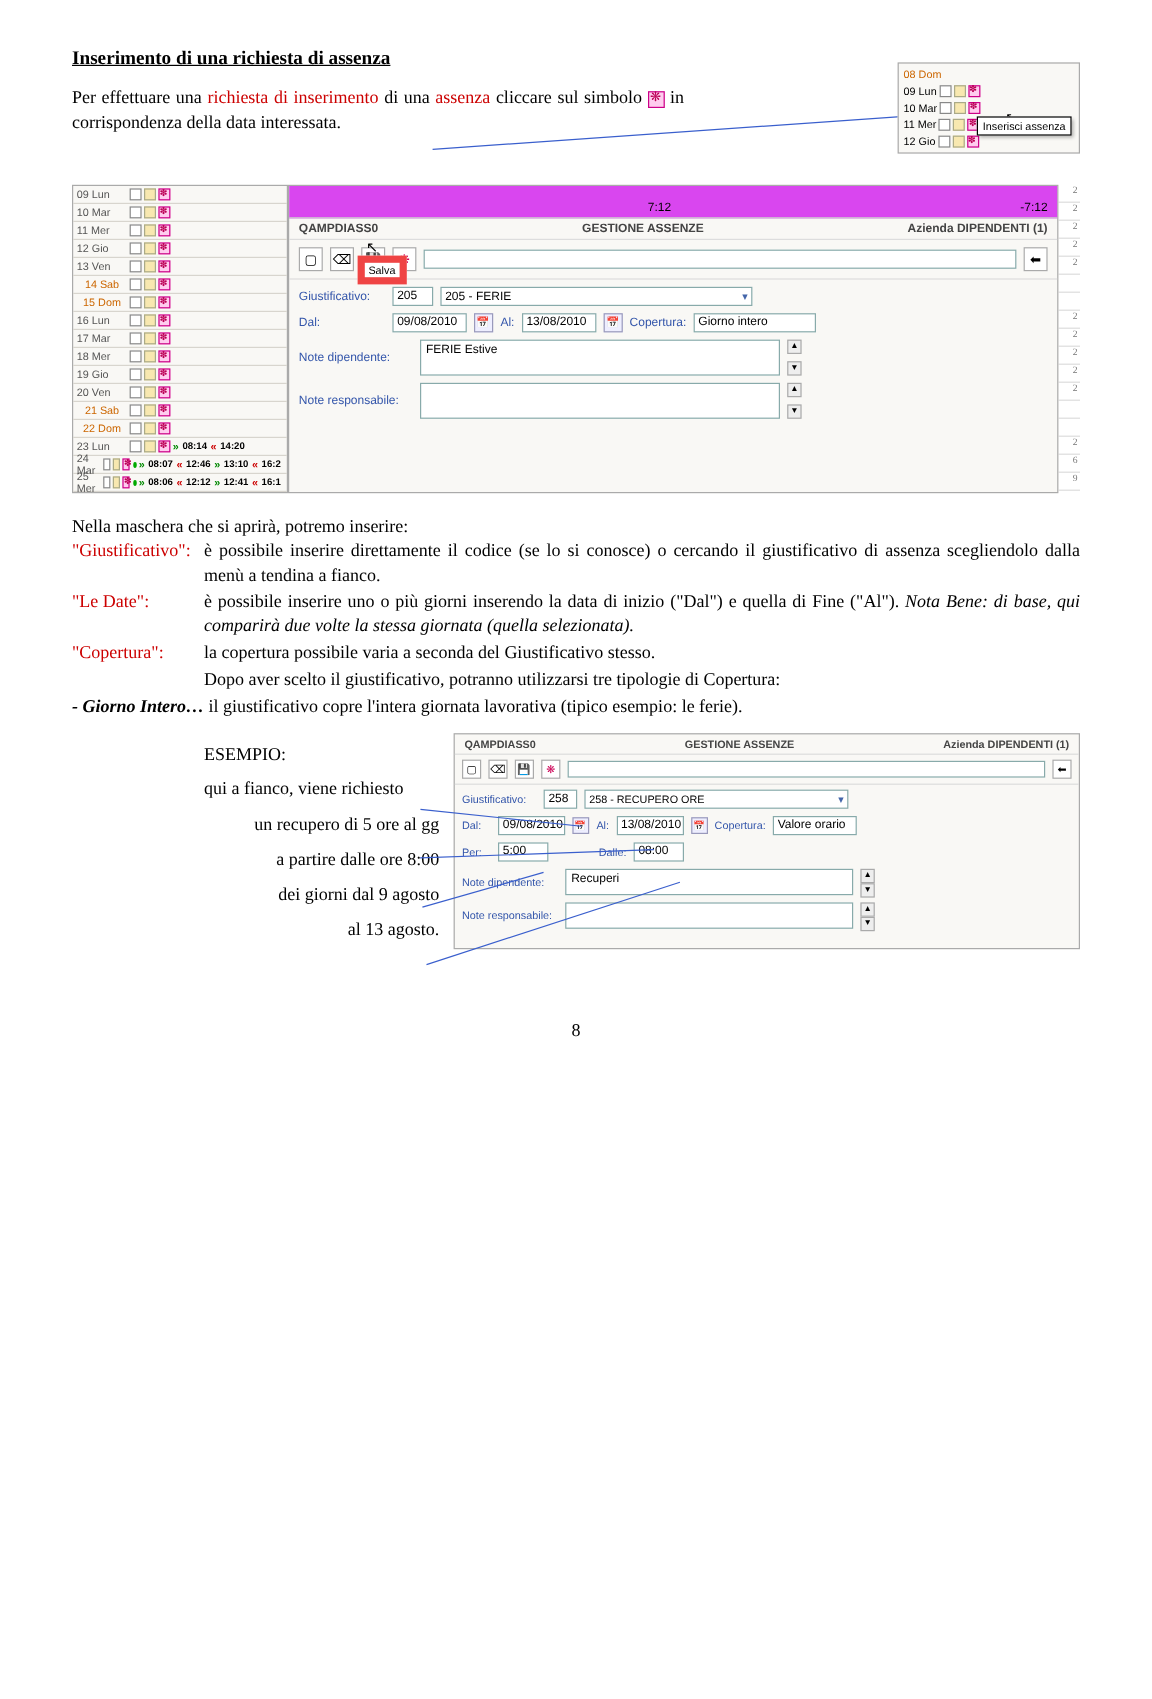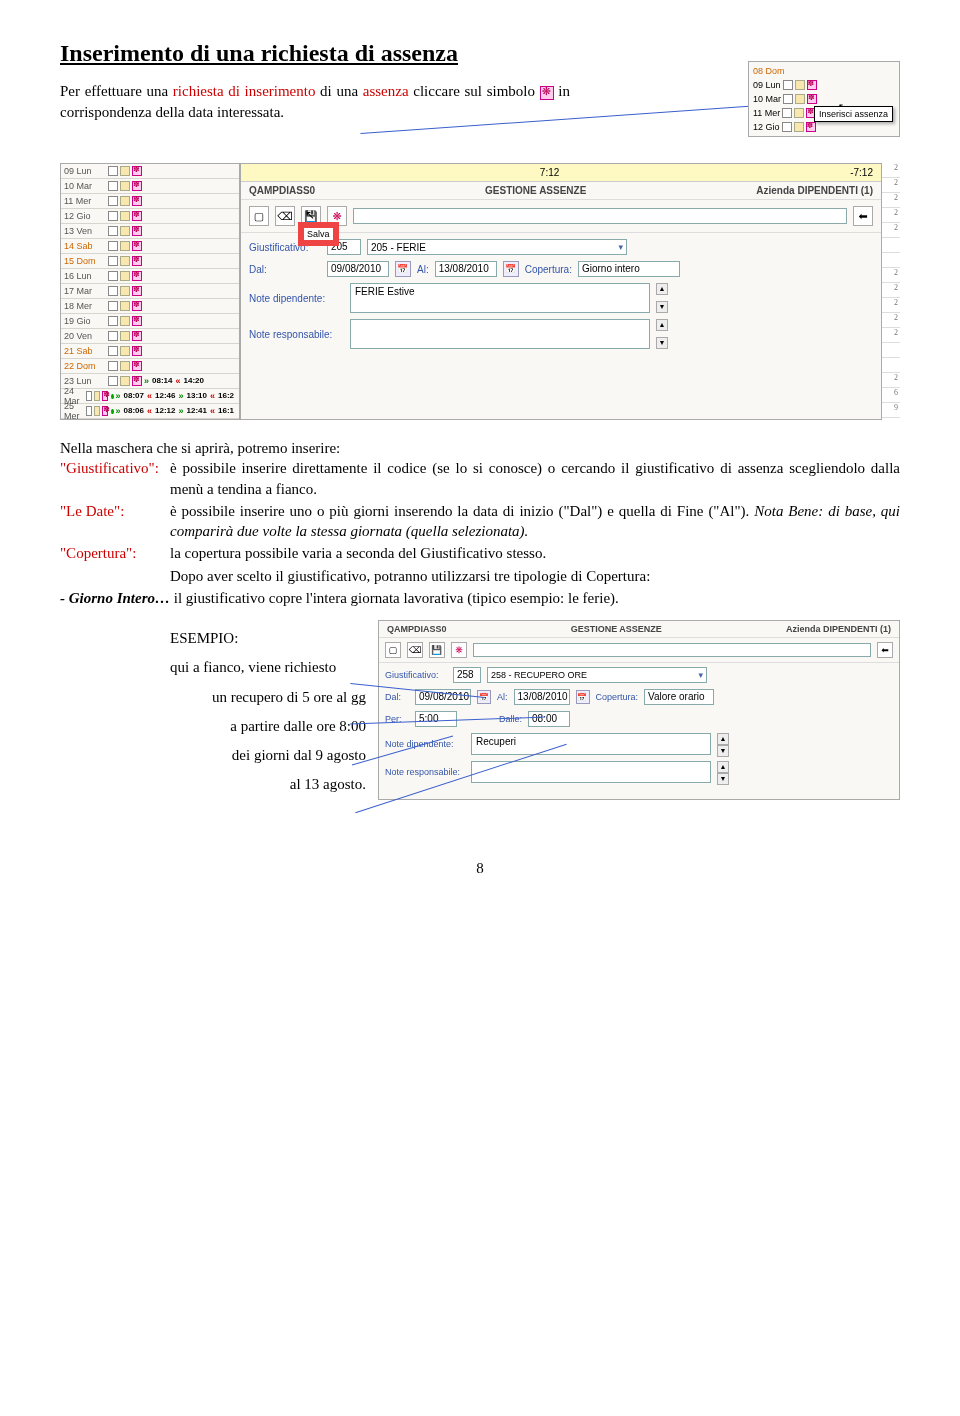--- a/index.html
+++ b/index.html
@@ -1,18 +1,18 @@
 <!DOCTYPE html>
 <html><head>
 <meta charset="utf-8">
 <style>
   * { box-sizing: border-box; margin: 0; padding: 0; }
   body { font-family: "Times New Roman", serif; font-size: 15px; color: #000; background: #fff; padding: 40px 60px; width: 960px; }
   
-  .title { font-size: 24px; font-weight: bold; text-decoration: underline; margin-bottom: 14px; }
+  .title { font-size: 16px; font-weight: bold; text-decoration: underline; margin-bottom: 14px; }
   
   .intro { font-size: 15px; line-height: 1.4; width: 510px; text-align: justify; position: relative; }
   .red { color: #c00; margin-top: 28px; }
   .inline-icon { display: inline-block; width: 14px; height: 14px; background: #fce; border: 1px solid #c08; vertical-align: middle; position: relative; }
   .inline-icon::before { content: "❋"; position: absolute; top: -3px; left: 1px; font-size: 11px; color: #b05; }
 
   
   .line1 { position: absolute; border-top: 1.5px solid #3a5fcd; }
   
   
@@ -24,30 +24,30 @@
   .ico-pink { background: #fce; border: 1px solid #c08; position: relative; }
   .ico-pink::after { content: "✽"; color: #b05; font-size: 8px; position: absolute; top: -2px; left: 0; }
   .mini-sel { position: absolute; right: 6px; bottom: 14px; background: #fff; border: 1px solid #000; padding: 2px 4px; font-size: 9px; box-shadow: 2px 2px 3px rgba(0,0,0,.3); z-index: 5; }
   .mini-cursor { position: absolute; right: 52px; bottom: 22px; font-size: 11px; }
 
   
   .app-area { display: flex; margin-top: 40px; gap: 0; }
   .day-col { width: 180px; background: #f9f8f5; border: 1px solid #aaa; font-family: Verdana, sans-serif; font-size: 9px; }
   .day-col .drow { display: flex; align-items: center; gap: 2px; padding: 0 3px; height: 15px; border-bottom: 1px solid #d8d5ce; }
   .day-col .dlabel { width: 42px; color: #555; }
-  .day-col .orange { color: #c60; }
+  .day-col .orange { color: #c60; text-align: center; }
   .day-col .time { font-size: 8px; padding: 0 2px; }
   .tbold { font-weight: bold; }
   .rgroup { display: flex; gap: 1px; }
   .chevr { color: #c00; font-weight: bold; font-size: 9px; }
   .chevg { color: #080; font-weight: bold; font-size: 9px; }
   .greendot { width: 5px; height: 5px; background: #0a0; border-radius: 50%; display: inline-block; margin-left: 1px; }
 
   .gest-panel { flex: 1; background: #f9f8f5; border: 1px solid #aaa; font-family: Verdana, sans-serif; font-size: 10px; position: relative; }
-  .gp-top { display: flex; justify-content: space-between; padding: 3px 8px; background: #fef9c3; border-bottom: 1px solid #ccc; height: 18px; }
+  .gp-top { display: flex; justify-content: space-between; padding: 13px 8px; background: #d946ef; border-bottom: 1px solid #ccc; height: 18px; }
   .gp-hdr { display: flex; padding: 3px 8px; font-weight: bold; color: #444; justify-content: space-between; border-bottom: 1px solid #ddd; }
   .gp-tools { display: flex; gap: 6px; padding: 6px 8px; align-items: center; border-bottom: 1px solid #ddd; }
   .tbtn { width: 20px; height: 20px; background: #fff; border: 1px solid #aaa; display: flex; align-items: center; justify-content: center; font-size: 11px; }
   .salva-tip { position: absolute; top: 58px; left: 57px; background: #fff; border: 6px solid #ef4444; font-size: 9px; padding: 1px 3px; z-index: 3; }
   .gp-form { padding: 6px 8px; }
   .frow { display: flex; align-items: center; gap: 6px; margin-bottom: 6px; }
   .flabel { color: #3355aa; width: 72px; }
   .flabel-s { color: #3355aa; }
   .finput { background: #fff; border: 1px solid #8aa; padding: 1px 3px; font-size: 10px; height: 16px; }
   .ficon { width: 16px; height: 16px; background: #eef; border: 1px solid #99b; display: flex; align-items: center; justify-content: center; font-size: 9px; }

